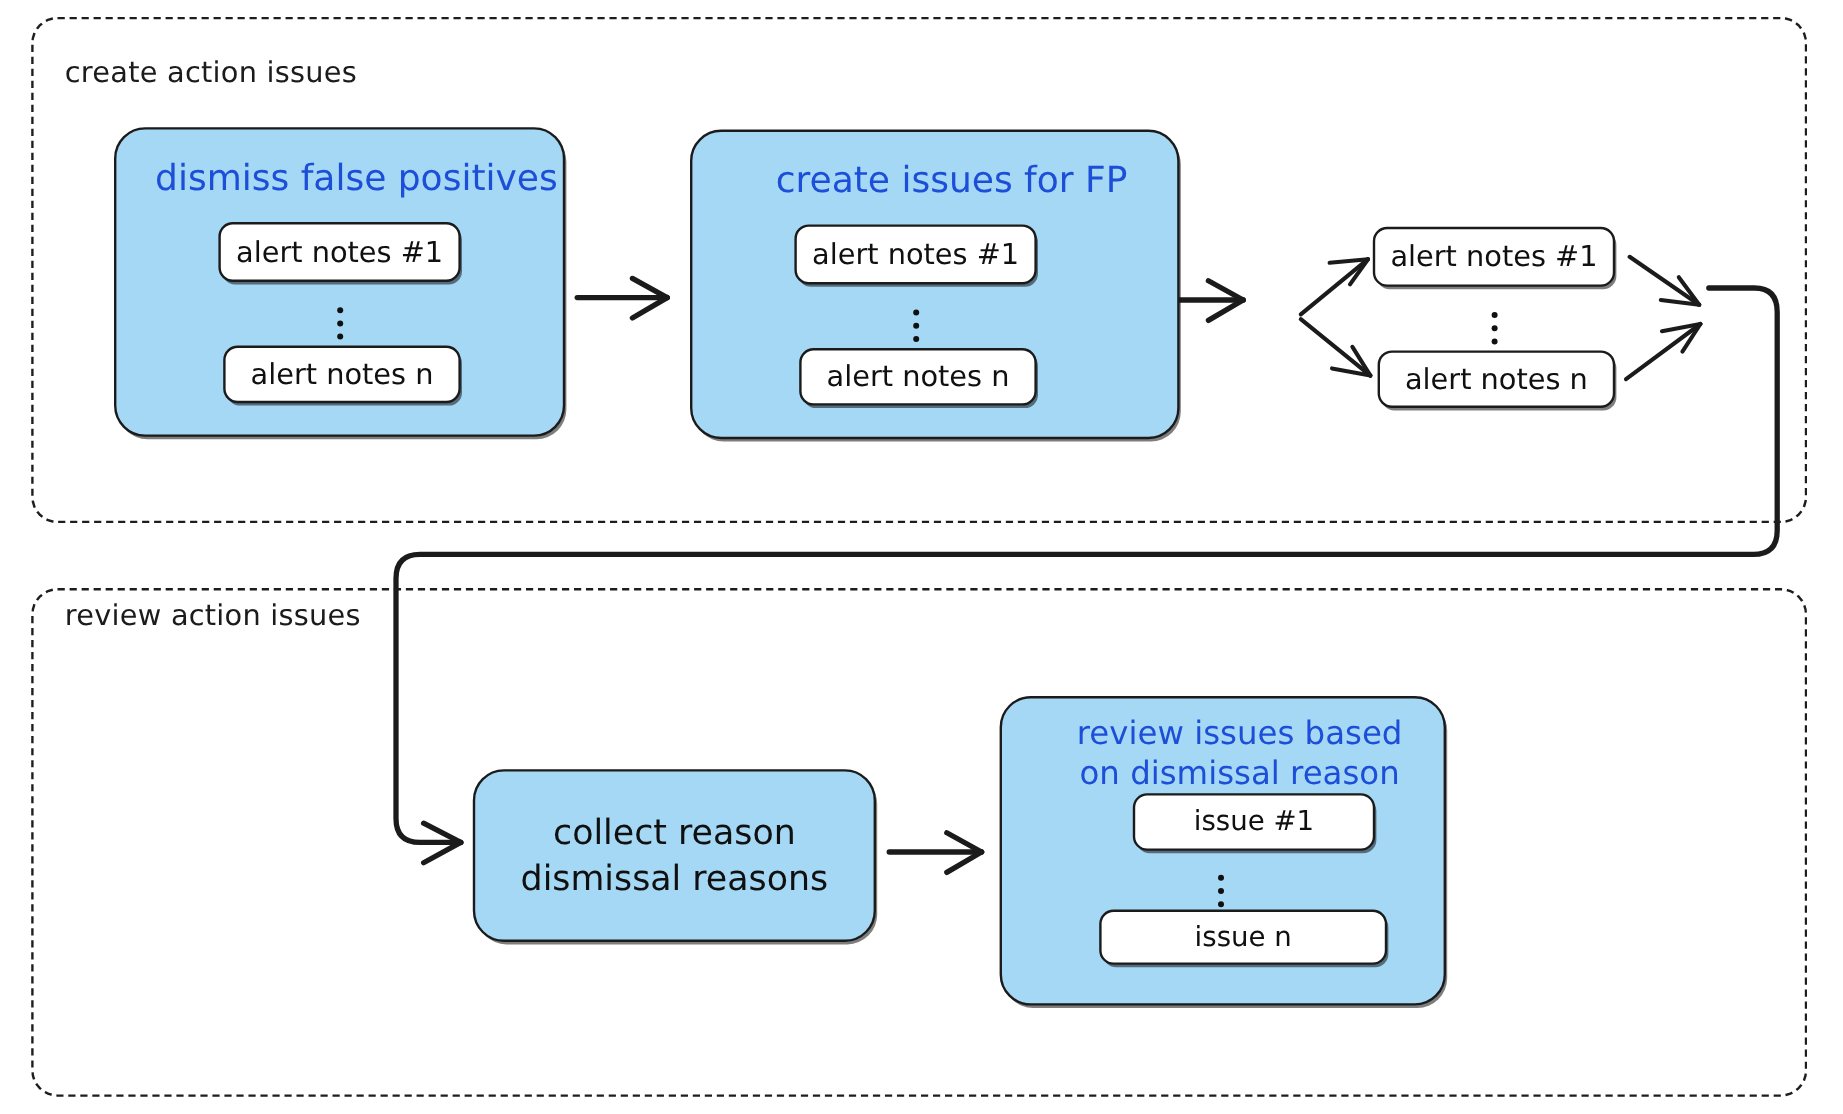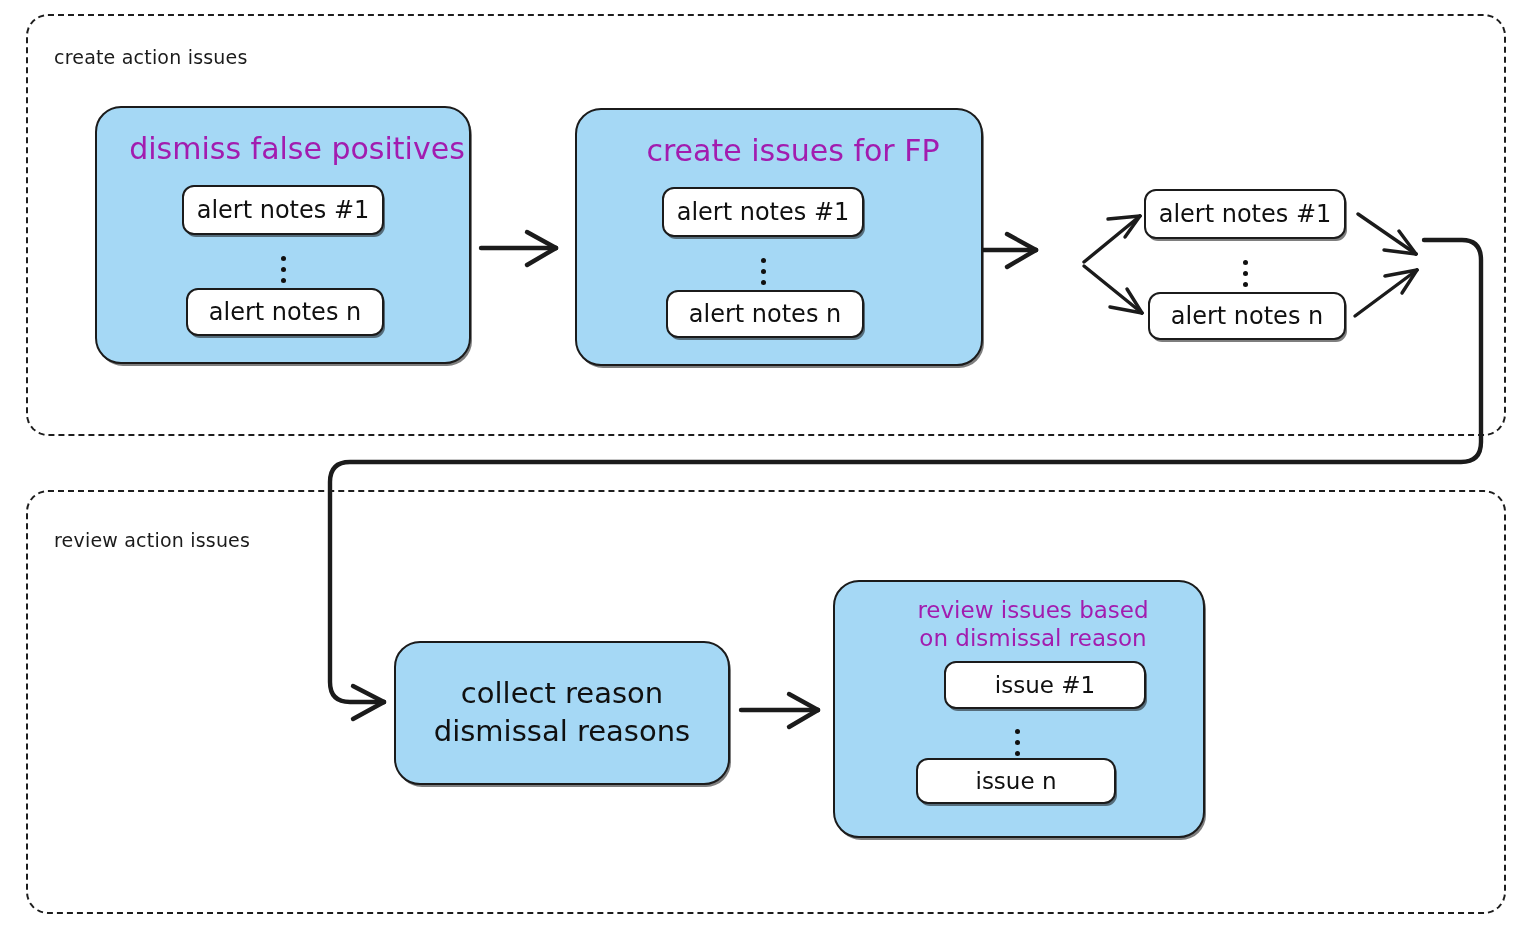--- a/index.html
+++ b/index.html
@@ -31,21 +31,21 @@
   .group-frame {
     position: absolute;
     border: 2.2px dashed #1d1d1d;
     border-radius: 22px;
     background: transparent;
     box-sizing: border-box;
   }
   .group-label {
     position: absolute;
     font-family: "DejaVu Sans", sans-serif;
-    font-size: 19px;
+    font-size: 24px;
     color: #1b1b1b;
     letter-spacing: 0.2px;
     white-space: nowrap;
   }
 
   
   .blue-node {
     position: absolute;
     background: #a5d8f5;
     border: 2.6px solid #1b1b1b;
@@ -54,27 +54,27 @@
     box-shadow: 2px 3px 0 -1px rgba(20,20,20,.55);
   }
   .node-title {
     position: absolute;
     left: 0;
     right: 0;
     text-align: center;
     font-family: "DejaVu Sans", sans-serif;
     font-size: 30px;
     line-height: 1.12;
-    color: #a21caf;
+    color: #1d4ed8;
     white-space: nowrap;
     margin-left: 28px;
   }
   .node-title.wrap {
     white-space: normal;
-    font-size: 23px;
+    font-size: 27px;
     line-height: 1.22;
   }
 
   
   .chip {
     position: absolute;
     background: #ffffff;
     border: 2.4px solid #1b1b1b;
     border-radius: 12px;
     box-sizing: border-box;
@@ -257,36 +257,36 @@
 
   <div class="chip" style="left:1144px; top:189px; width:202px; height:50px;">alert notes #1</div>
   <div class="vdots" style="left:1237px; top:254px;">
     <span></span>
       <span></span>
       <span></span>
   </div>
   <div class="chip" style="left:1148px; top:292px; width:198px; height:48px;">alert notes n</div>
 
   <div class="group-frame" style="left:26px; top:490px; width:1480px; height:424px;"></div>
-  <div class="group-label" style="left:54px; top:529px;">review action issues</div>
+  <div class="group-label" style="left:54px; top:499px;">review action issues</div>
 
   <div class="blue-node" style="left:394px; top:641px; width:336px; height:144px;">
     <div class="node-center-text">
       <div>collect reason</div>
       <div>dismissal reasons</div>
     </div>
   </div>
 
   <div class="blue-node" style="left:833px; top:580px; width:372px; height:258px;">
     <div class="node-title wrap" style="top:14px;">
       <div>review issues based</div>
       <div>on dismissal reason</div>
     </div>
   </div>
   <div class="chip sm" style="left:944px; top:661px; width:202px; height:48px;">issue #1</div>
   <div class="vdots" style="left:1009px; top:723px;">
     <span></span>
       <span></span>
       <span></span>
   </div>
-  <div class="chip sm" style="left:916px; top:758px; width:200px; height:46px;">issue n</div>
+  <div class="chip sm" style="left:916px; top:758px; width:240px; height:46px;">issue n</div>
 
 </div>
 
 </body></html>

